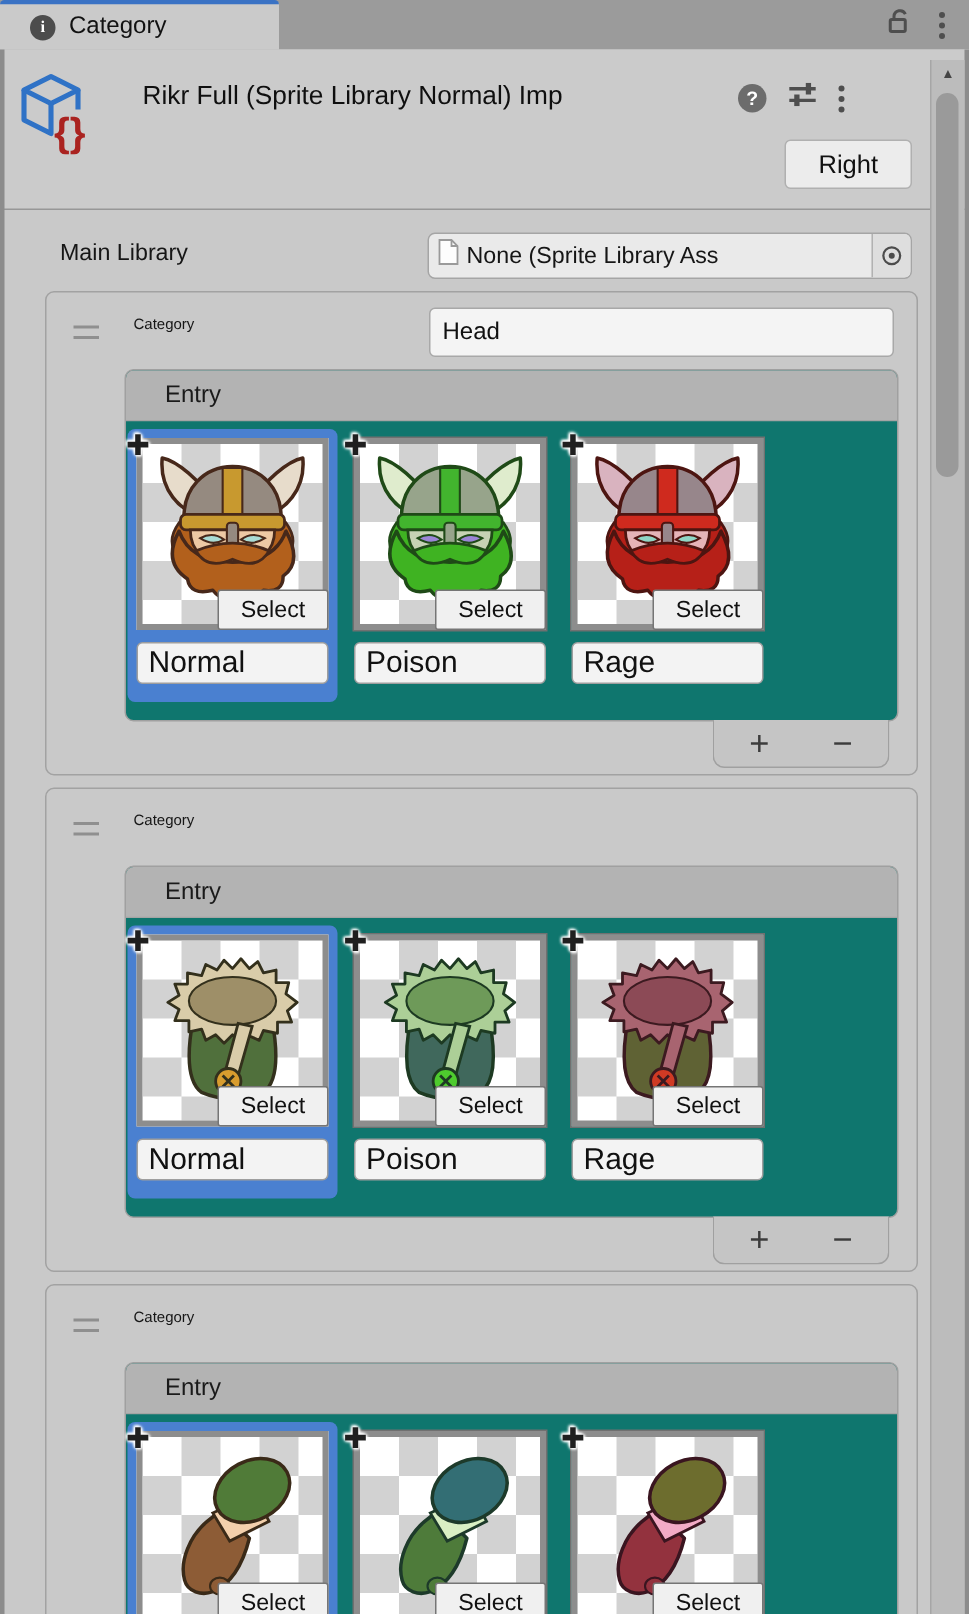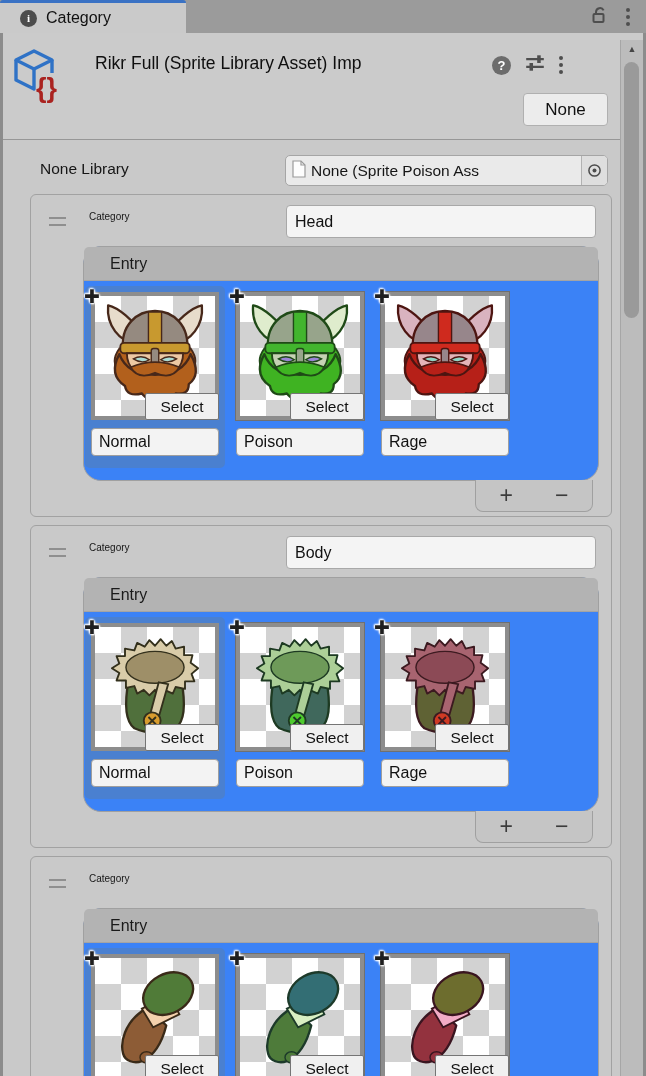--- a/index.html
+++ b/index.html
@@ -46,40 +46,40 @@
   
   .category-box { position:relative; width:582px; margin:8px 0 0 30px; border:1px solid #a2a2a2;
                   border-radius:6px; background:#c9c9c9; padding-bottom:4px; }
   .category-row { position:relative; height:33px; margin-top:10px; }
   .drag-handle { position:absolute; left:18px; top:12px; width:17px; height:9px;
                  border-top:2px solid #8f8f8f; border-bottom:2px solid #8f8f8f; cursor:grab; }
   .category-label { position:absolute; left:58px; top:6px; font-size:10px; }
   .category-field { position:absolute; left:255px; top:0; width:310px; height:33px; background:#f4f4f4;
                     border:1px solid #a8a8a8; border-radius:4px; padding:0 8px; font-size:16px;
                     font-family:"Liberation Sans",sans-serif; color:#111; }
-  .entry-box { width:516px; margin:8px 0 0 52px; border:1px solid #a0a0a0; border-radius:18px;
-               background:#3b82f6; }
+  .entry-box { width:516px; margin:8px 0 0 52px; border:1px solid #a0a0a0; border-radius:6px;
+               background:#0f766e; }
   .entry-header { height:34px; line-height:33px; background:#b3b3b3; border-bottom:1px solid #a4a4a4;
                   border-radius:5px 5px 0 0; padding-left:26px; font-size:16px; color:#1a1a1a; }
   .entries { display:flex; gap:5px; padding:5px 0 12px 1px; }
   .entry { position:relative; width:140px; padding:6px 6px 12px 6px; border-radius:5px; }
   .entry.selected { background:var(--sel-blue); }
   .thumb { position:relative; width:128px; height:128px; border:4px solid #8d8d8d; outline:1px solid #707070;
            background-color:#fff;
            background-image:conic-gradient(#d2d2d2 25%, #fff 0 50%, #d2d2d2 0 75%, #fff 0);
            background-size:52px 52px; cursor:pointer; }
   .entry.selected .thumb { outline:none; }
   .sprite { position:absolute; inset:0; width:120px; height:120px; }
   .plus-badge { position:absolute; left:-11px; top:-11px; font-size:19px; color:#1f1f1f; z-index:3;
                 text-shadow:0 0 2px #fff, 0 0 2px #fff, 0 0 3px #fff, 1px 1px 2px #fff, -1px -1px 2px #fff; }
   .select-btn { position:absolute; right:-4px; bottom:-4px; width:74px; height:27px; background:#f0f0f0;
                 border:1px solid #757575; border-radius:2px; font-size:15.5px; color:#111;
                 font-family:"Liberation Sans",sans-serif; cursor:pointer; z-index:2;margin-top:26px; }
   .name-field { display:block; width:128px; height:28px; margin-top:8px; background:#f3f3f3;
-                border:1px solid #9e9e9e; border-radius:4px; padding:0 7px; font-size:16px; color:#111;
+                border:1px solid #9e9e9e; border-radius:4px; padding:0 7px; font-size:20px; color:#111;
                 font-family:"Liberation Sans",sans-serif; }
   .list-footer { width:118px; height:32px; margin:-1px 18px 0 auto; background:#c5c5c5;
                  border:1px solid #a0a0a0; border-top:none; border-radius:0 0 8px 8px;
                  display:flex; align-items:center; justify-content:center; gap:26px; }
   .list-footer button { border:none; background:transparent; font-size:23px; color:#3c3c3c; line-height:1;
                         cursor:pointer; padding:0 8px; font-family:"Liberation Sans",sans-serif; }
 
   
   .edge-left  { position:absolute; left:0; top:33px; bottom:0; width:3px; background:#8c8c8c; }
   .edge-right { position:absolute; right:0; top:33px; bottom:0; width:3px; background:#8c8c8c; }
@@ -153,51 +153,51 @@
     <span class="asset-icon">
       <svg width="52" height="56" viewBox="0 0 52 56">
         <g fill="none" stroke="#2f72c6" stroke-width="3.4" stroke-linejoin="round">
           <path d="M22 4 L40 13 L22 22 L4 13 Z"></path>
           <path d="M4 13 V33 L22 42 V22"></path>
           <path d="M40 13 V26"></path>
         </g>
         <text x="24" y="50" font-size="27" font-weight="bold" fill="#aa2320" font-family="Liberation Sans, sans-serif">{}</text>
       </svg>
     </span>
-    <div class="header-title">Rikr Full (Sprite Library Asset) Imp</div>
+    <div class="header-title">Rikr Full (Sprite Library Normal) Imp</div>
     <div class="header-icons">
       <span class="help-icon">?</span>
       <span style="cursor:pointer">
         <svg width="22" height="20" viewBox="0 0 20 18">
           <path d="M2 5.5 H18 M2 12.5 H18" stroke="#4e4e4e" stroke-width="2"></path>
           <rect x="12" y="2" width="3.2" height="7" fill="#4e4e4e"></rect>
           <rect x="5" y="9" width="3.2" height="7" fill="#4e4e4e"></rect>
         </svg>
       </span>
       <span class="kebab">
           <i></i>
           <i></i>
           <i></i>
         </span>
     </div>
-    <button class="open-btn">None</button>
+    <button class="open-btn">Right</button>
   </div>
 
   <div class="content">
 
     <div class="ml-row">
-      <span class="ml-label">None Library</span>
+      <span class="ml-label">Main Library</span>
       <div class="object-field">
         <span class="doc">
           <svg width="14" height="18" viewBox="0 0 14 18">
             <path d="M1 1 H9 L13 5 V17 H1 Z" fill="#fdfdfd" stroke="#9a9a9a" stroke-width="1.2"></path>
             <path d="M9 1 V5 H13" fill="none" stroke="#9a9a9a" stroke-width="1.2"></path>
           </svg>
         </span>
-        <span class="object-value">None (Sprite Poison Ass</span>
+        <span class="object-value">None (Sprite Library Ass</span>
         <span class="object-picker">
           <svg width="15" height="15" viewBox="0 0 15 15">
             <circle cx="7.5" cy="7.5" r="5.6" fill="none" stroke="#4c4c4c" stroke-width="1.5"></circle>
             <circle cx="7.5" cy="7.5" r="2" fill="#4c4c4c"></circle>
           </svg>
         </span>
       </div>
     </div>
 
     <div class="category-box">
@@ -244,21 +244,20 @@
       <div class="list-footer">
         <button>+</button>
         <button>−</button>
       </div>
     </div>
 
     <div class="category-box">
       <div class="category-row">
         <span class="drag-handle"></span>
         <span class="category-label">Category</span>
-        <input class="category-field" value="Body" style="">
       </div>
       <div class="entry-box">
         <div class="entry-header">Entry</div>
         <div class="entries">
           <div class="entry selected">
             <div class="thumb">
               <span class="plus-badge">✚</span>
               <svg class="sprite" viewBox="0 0 128 128" style="--fur: #d9cca9; --furcore: #9e8f68; --tunic: #50703c; --buckle: #d89c2e; --ol: #33301c;">
                   <use href="#spr-body"></use>
                 </svg>

